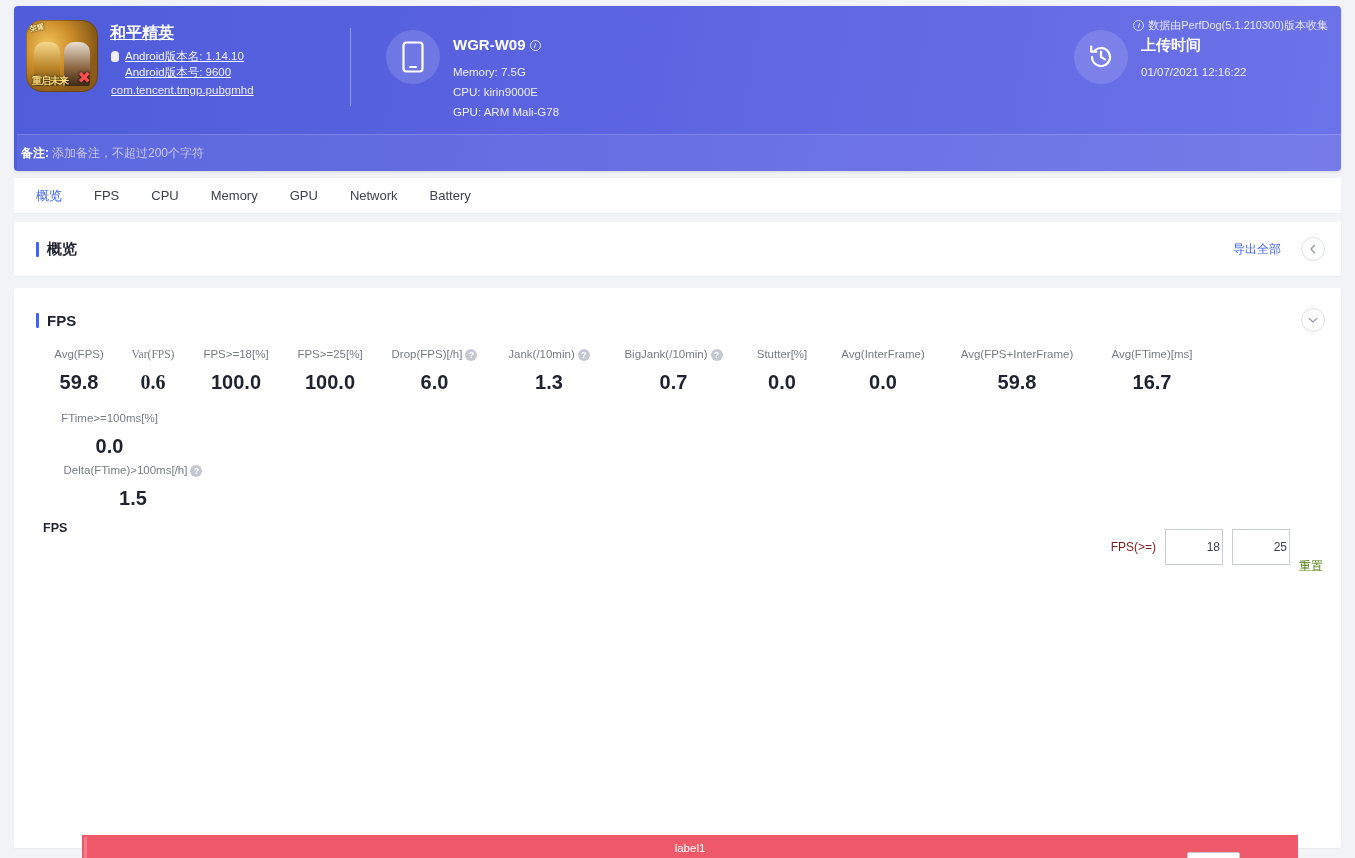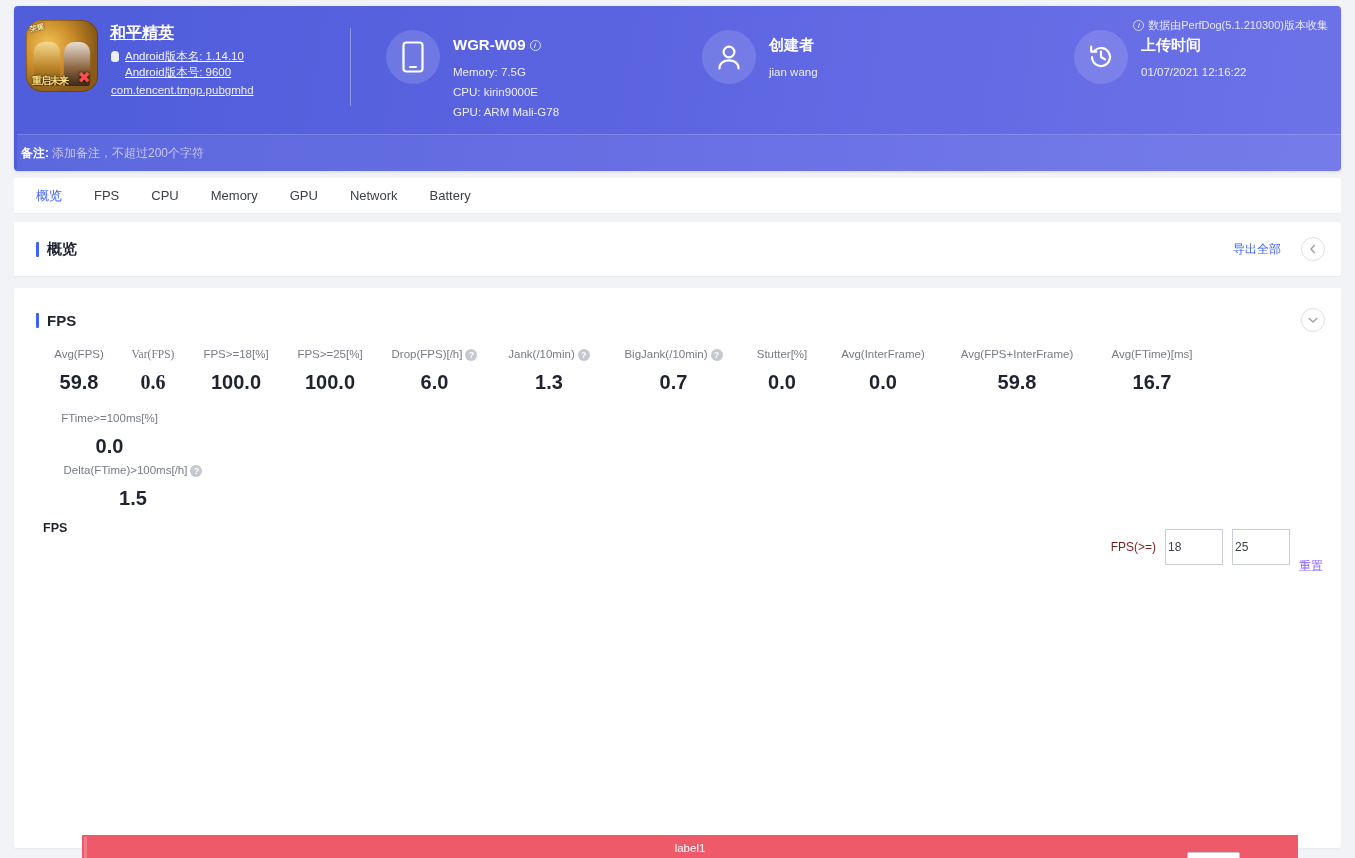--- a/index.html
+++ b/index.html
@@ -145,24 +145,24 @@
 
   
   .chart-head { position:absolute; left:0; top:230px; width:100%; height:28px; }
   .chart-head-label {
     position:absolute; left:29px; top:3px; font-size:12.5px; font-weight:bold; color:#1f2330;
   }
   .fps-thresh { position:absolute; right:18px; top:0px; display:flex; align-items:center; gap:9px; }
   .fps-thresh-label { font-size:12px; color:#7f1d1d; }
   .thresh-input {
     width:58px; height:36px; border:1px solid #c8ccd4; background:#fff;
-    font-size:12px; color:#3c4049; text-align:left; line-height:20px;
+    font-size:12px; color:#3c4049; text-align:right; line-height:20px;
     font-family:"Liberation Sans", sans-serif;
   }
-  .reset-link { font-size:12px; color:#8b5cf6; cursor:pointer;margin-top:40px; }
+  .reset-link { font-size:12px; color:#4d7c0f; cursor:pointer;margin-top:40px; }
 
   
   .label-band {
     position:absolute; left:68px; top:547px; width:1216px; height:25px;
     background:#ef5a6b; color:#fff; font-size:11.5px;
     display:flex; align-items:center; justify-content:center;
   }
   .label-band .seg { position:absolute; left:2px; top:2px; bottom:2px; width:3px; background:#f27c88; }
 
   .bottom-stub {
@@ -209,32 +209,20 @@
           </svg>
         </div>
         <div class="info-right">
           <div class="ib-title"><span>WGR-W09</span><span class="inline-i">i</span></div>
           <div class="ib-line" style="margin-top:9px;">Memory: 7.5G</div>
           <div class="ib-line">CPU: kirin9000E</div>
           <div class="ib-line">GPU: ARM Mali-G78</div>
         </div>
       </div>
 
-      <div class="info-block" style="left:688px; top:24px;">
-        <div class="circ">
-          <svg width="26" height="28" viewBox="0 0 26 28">
-            <circle cx="13" cy="9" r="5.4" fill="none" stroke="#fff" stroke-width="2.2"></circle>
-            <path d="M3.5 25.5c0-5.2 4.3-8.2 9.5-8.2s9.5 3 9.5 8.2" fill="none" stroke="#fff" stroke-width="2.2" stroke-linecap="round"></path>
-          </svg>
-        </div>
-        <div class="info-right">
-          <div class="ib-title">创建者</div>
-          <div class="ib-line" style="margin-top:9px;">jian wang</div>
-        </div>
-      </div>
 
 
       <div class="info-block" style="left:1060px; top:24px;">
         <div class="circ">
           <svg width="28" height="28" viewBox="0 0 28 28">
             <path d="M5 14a9 9 0 1 0 2.8-6.5" fill="none" stroke="#fff" stroke-width="2.2" stroke-linecap="round"></path>
             <path d="M4.2 3.6v5.1h5.1" fill="none" stroke="#fff" stroke-width="2.2" stroke-linecap="round" stroke-linejoin="round"></path>
             <path d="M14 8.6V14l4 2.4" fill="none" stroke="#fff" stroke-width="2.2" stroke-linecap="round" stroke-linejoin="round"></path>
           </svg>
         </div>

